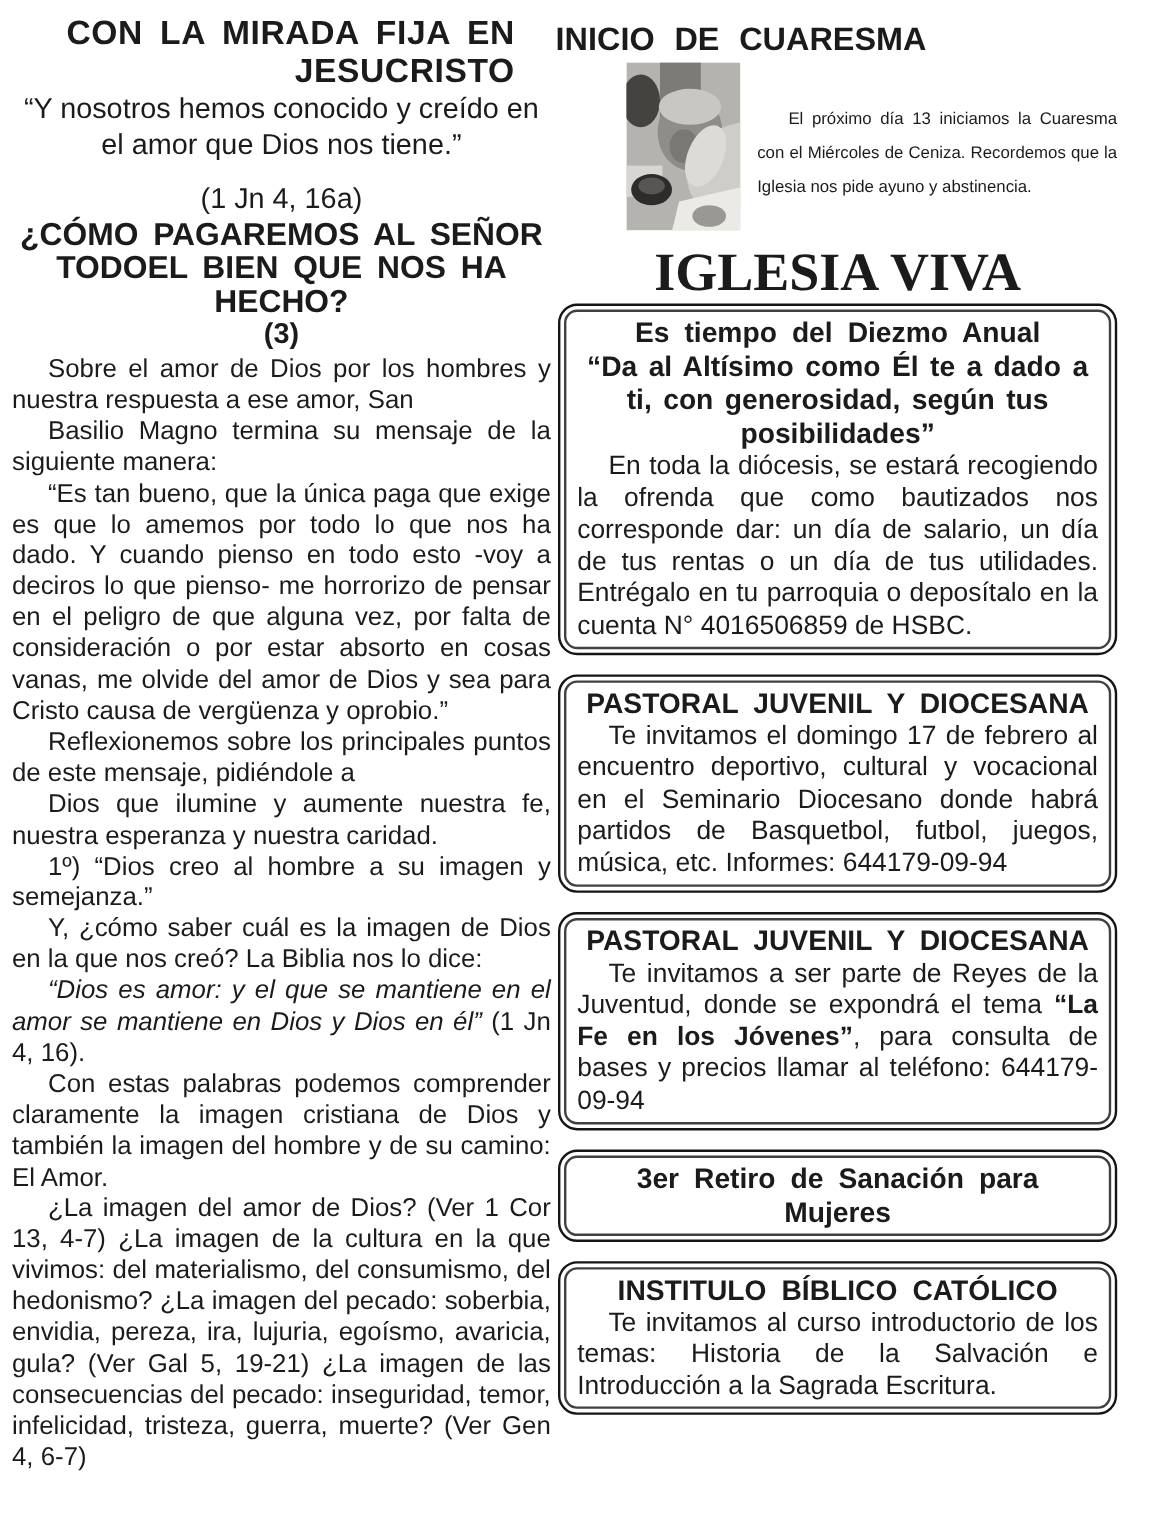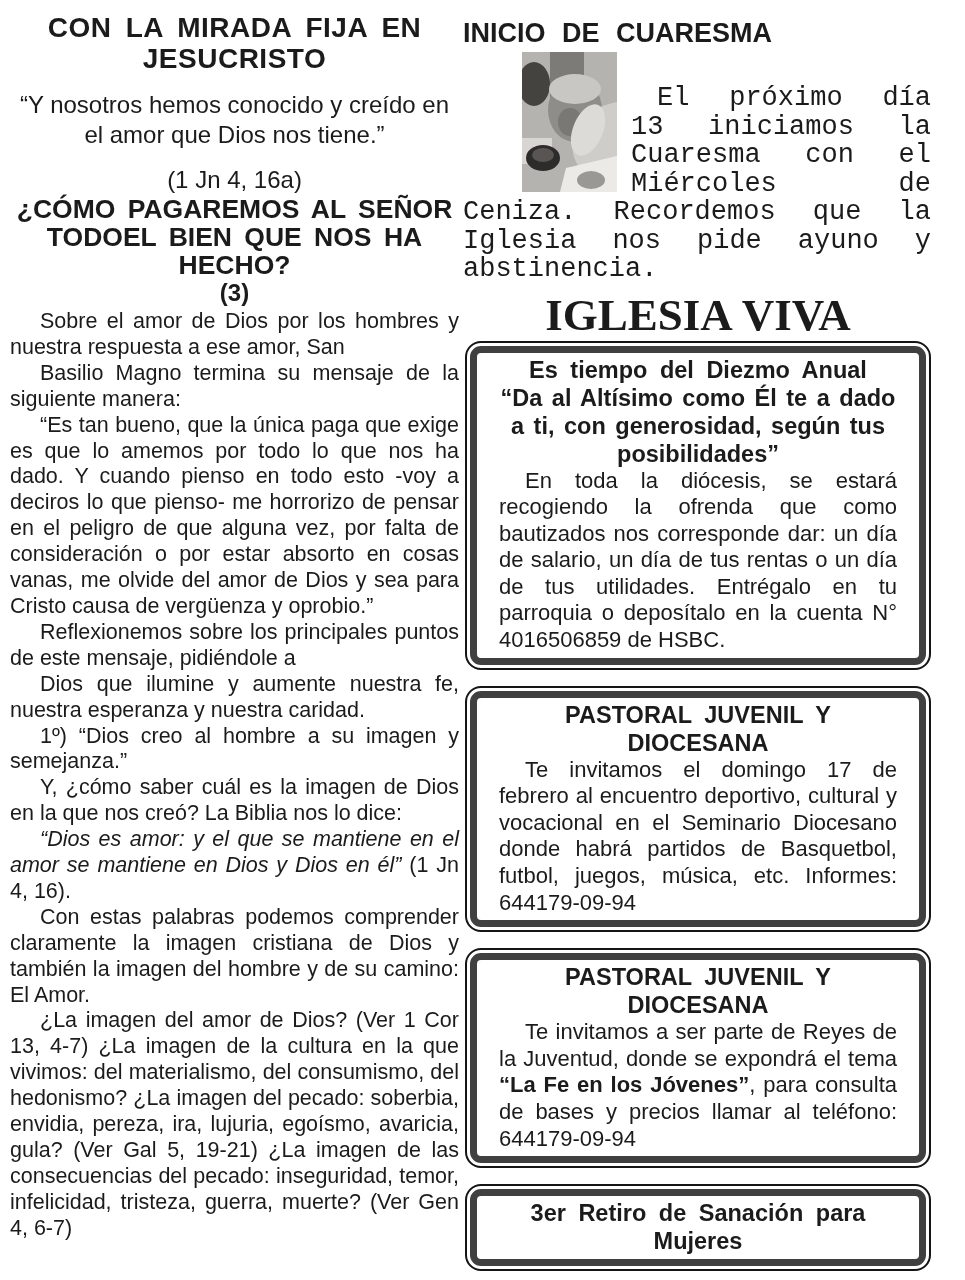--- a/index.html
+++ b/index.html
@@ -12,23 +12,23 @@
     position: relative;
     overflow: hidden;
   }
 
   
   .left-col  { position: absolute; left: 10px;  top: 8px;  width: 449px; }
   .right-col { position: absolute; left: 463px; top: 10px; width: 470px; }
 
   
   .main-title {
-    font-size: 28px; font-weight: bold; text-align: center;
+    font-size: 28px; font-weight: bold; text-align: right;
     line-height: 31px; word-spacing: 6px; letter-spacing: .5px;
-    margin: 4px 30px 16px;
+    margin: 4px 30px 2px;
   }
   .sub-quote {
     font-size: 24px; text-align: center; line-height: 30px;
     margin: 2px 8px 0;
   }
   .verse-ref {
     font-size: 24px; text-align: center; line-height: 28px; margin-top: 16px;
   }
   .question-title {
     font-size: 26.5px; font-weight: bold; text-align: center;
@@ -48,38 +48,38 @@
   .cuaresma-title {
     font-size: 27px; font-weight: bold; text-align: left;
     line-height: 30px; word-spacing: 9px; margin: 8px 0 2px;
   }
   .cuaresma-block { overflow: hidden; }
   .ash-photo {
     float: left; width: 95px; height: 140px;
     margin: 2px 14px 4px 59px; display: block;
   }
   .cuaresma-text {
-    font-size: 27px; line-height: 28.5px; text-align: justify;
-    text-indent: 26px; margin: 34px 2px 0 0; font-family: Liberation Mono, monospace;
+    font-size: 14px; line-height: 28.5px; text-align: justify;
+    text-indent: 26px; margin: 34px 2px 0 0;
   }
   .iglesia-viva {
     font-family: "Liberation Serif", serif;
     font-size: 45px; font-weight: bold; text-align: center;
     line-height: 46px; letter-spacing: 0px; word-spacing: 1px;
     margin: 8px 0 0;
   }
 
   .ann-box {
     border: 2.5px solid #151515; border-radius: 16px;
     padding: 3px; margin: 3px 2px 16px;
     background: #fff;
   }
   .ann-box-inner {
-    border: 7px solid #404040; border-radius: 11px;
-    padding: 2px 22px 4px;
+    border: 2px solid #404040; border-radius: 11px;
+    padding: 2px 9px 4px;
   }
   .ann-title {
     font-size: 23.5px; font-weight: bold; text-align: center;
     line-height: 28px; word-spacing: 6px; margin: 1px 0 0;
   }
   .ann-subtitle {
     font-size: 23.5px; font-weight: bold; text-align: center;
     line-height: 28px; word-spacing: 3px; margin: 0;
   }
   .ann-body {

